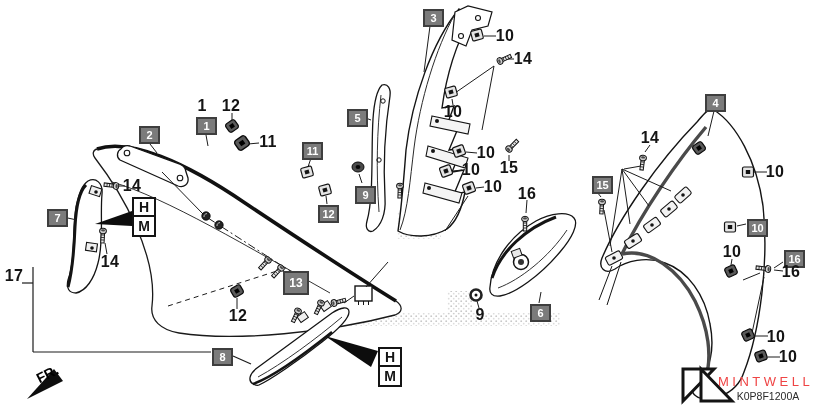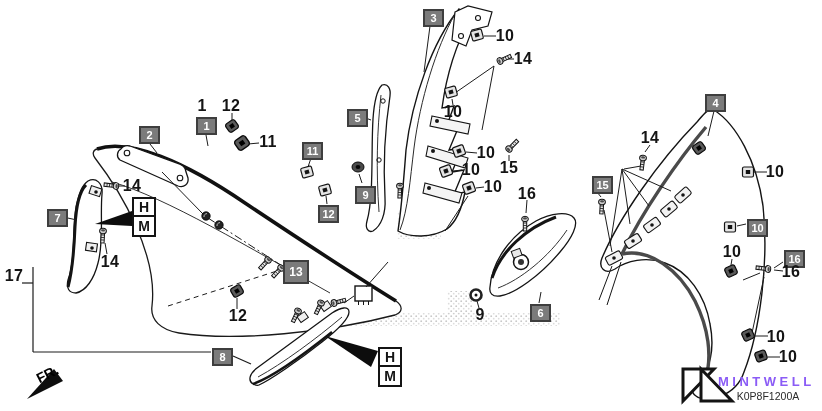--- a/index.html
+++ b/index.html
@@ -23,22 +23,22 @@
     font-size:16px; font-weight:bold; color:#141414; white-space:nowrap;
     letter-spacing:0.3px;
   }
   .hm-marker { position:absolute; width:24px; border:2px solid #141414; background:#ffffff; }
   .hm-cell {
     height:18px; display:flex; align-items:center; justify-content:center;
     font-size:14px; font-weight:bold; color:#141414; border-bottom:2px solid #141414;
   }
   .hm-cell:last-child { border-bottom:none; }
   #watermark-text {
-    position:absolute; left:718px; top:374px; font-size:13px; font-weight:bold;
-    letter-spacing:3.5px; color:#8b5cf6; white-space:nowrap;
+    position:absolute; left:718px; top:374px; font-size:13px; font-weight:normal;
+    letter-spacing:3.5px; color:#ef4444; white-space:nowrap;
   }
   #figure-code {
     position:absolute; left:708px; top:390px; width:120px; text-align:center;
     font-size:10.5px; color:#2a2a2a; white-space:nowrap;
   }
   #fr-label {
     position:absolute; left:36px; top:366px; font-size:14px; font-weight:bold;
     color:#000; transform:rotate(-27deg);
   }
 </style>
@@ -293,21 +293,21 @@
       <div class="callout-box" style="left: 423px; top: 9px;">3</div>
       <div class="callout-box" style="left: 705px; top: 94px;">4</div>
       <div class="callout-box" style="left: 347px; top: 109px;">5</div>
       <div class="callout-box" style="left: 530px; top: 304px;">6</div>
       <div class="callout-box" style="left: 47px; top: 209px;">7</div>
       <div class="callout-box" style="left: 212px; top: 348px;">8</div>
       <div class="callout-box" style="left: 355px; top: 186px;">9</div>
       <div class="callout-box" style="left: 747px; top: 219px;">10</div>
       <div class="callout-box" style="left: 302px; top: 142px;">11</div>
       <div class="callout-box" style="left: 318px; top: 205px;">12</div>
-      <div class="callout-box large" style="left: 283px; top: 260px;">13</div>
+      <div class="callout-box large" style="left: 283px; top: 271px;">13</div>
       <div class="callout-box" style="left: 592px; top: 176px;">15</div>
       <div class="callout-box" style="left: 784px; top: 250px;">16</div>
       <div class="callout-text" style="left: 202px; top: 106px;">1</div>
       <div class="callout-text" style="left: 231px; top: 106px;">12</div>
       <div class="callout-text" style="left: 268px; top: 142px;">11</div>
       <div class="callout-text" style="left: 132px; top: 186px;">14</div>
       <div class="callout-text" style="left: 110px; top: 262px;">14</div>
       <div class="callout-text" style="left: 14px; top: 276px;">17</div>
       <div class="callout-text" style="left: 238px; top: 316px;">12</div>
       <div class="callout-text" style="left: 505px; top: 36px;">10</div>

